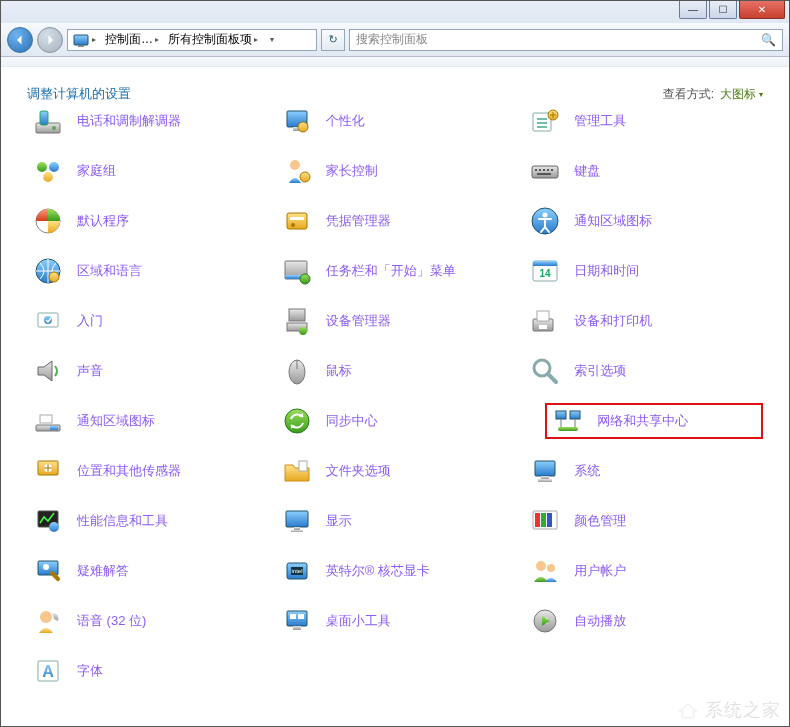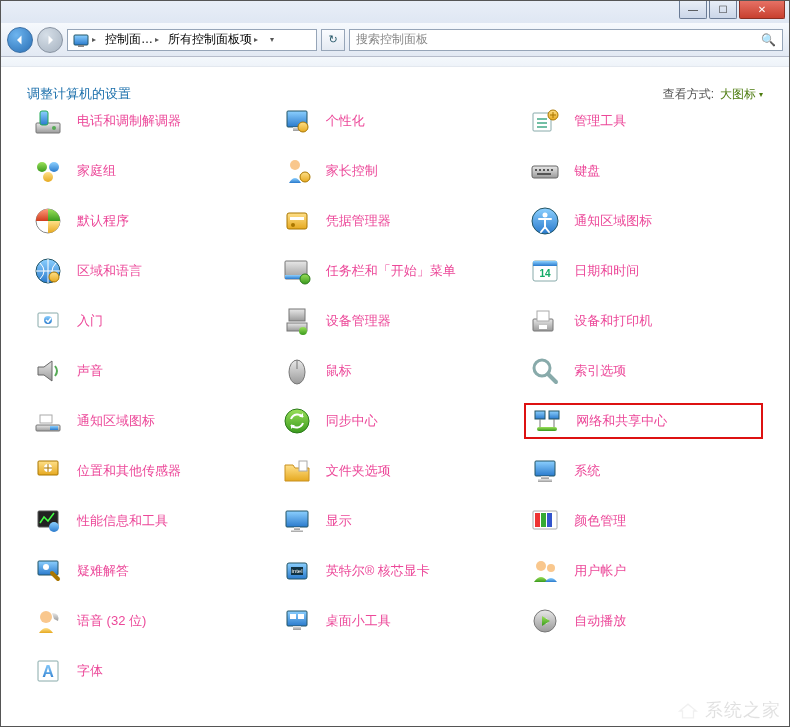--- a/index.html
+++ b/index.html
@@ -30,24 +30,24 @@
 
 .main { padding: 18px 26px 10px 26px; height: calc(100% - 66px); overflow: hidden; position: relative; }
 .page-title-row { display: flex; align-items: center; justify-content: space-between; }
 .page-title { font-size: 13px; color: #1b6fab; }
 .view-by { font-size: 12px; color: #555; display: flex; align-items: center; gap: 6px; text-align: center; }
 .view-by a { color: #4d7c0f; text-decoration: none; display:flex; align-items:center; gap:3px; }
 .view-by .chev { font-size: 8px; }
 
 .grid { display: grid; grid-template-columns: repeat(3, 1fr); column-gap: 10px; row-gap: 14px; }
 .item { display: flex; align-items: center; gap: 12px; height: 36px; padding: 2px 4px; }
-.item.highlight { border: 2px solid #d11; }
+.item.highlight { border: 2px solid #d11; margin-left: 21px; }
 .icon { width: 34px; height: 34px; flex-shrink: 0; display: flex; align-items: center; justify-content: center; }
 .icon svg { width: 32px; height: 32px; }
-.label { font-size: 13px; color: #ec4899; }
+.label { font-size: 13px; color: #8b5cf6; }
 
 
 .watermark { position: absolute; right: 8px; bottom: 4px; font-size: 18px; color: rgba(0,0,0,0.12); font-weight: 500; letter-spacing: 1px; pointer-events: none; }
 .watermark .house { display:inline-block; width:22px; height:22px; vertical-align:middle; opacity:.5; }
 </style>
 </head>
 <body>
 
 <svg width="0" height="0" style="position:absolute">
 <defs>

